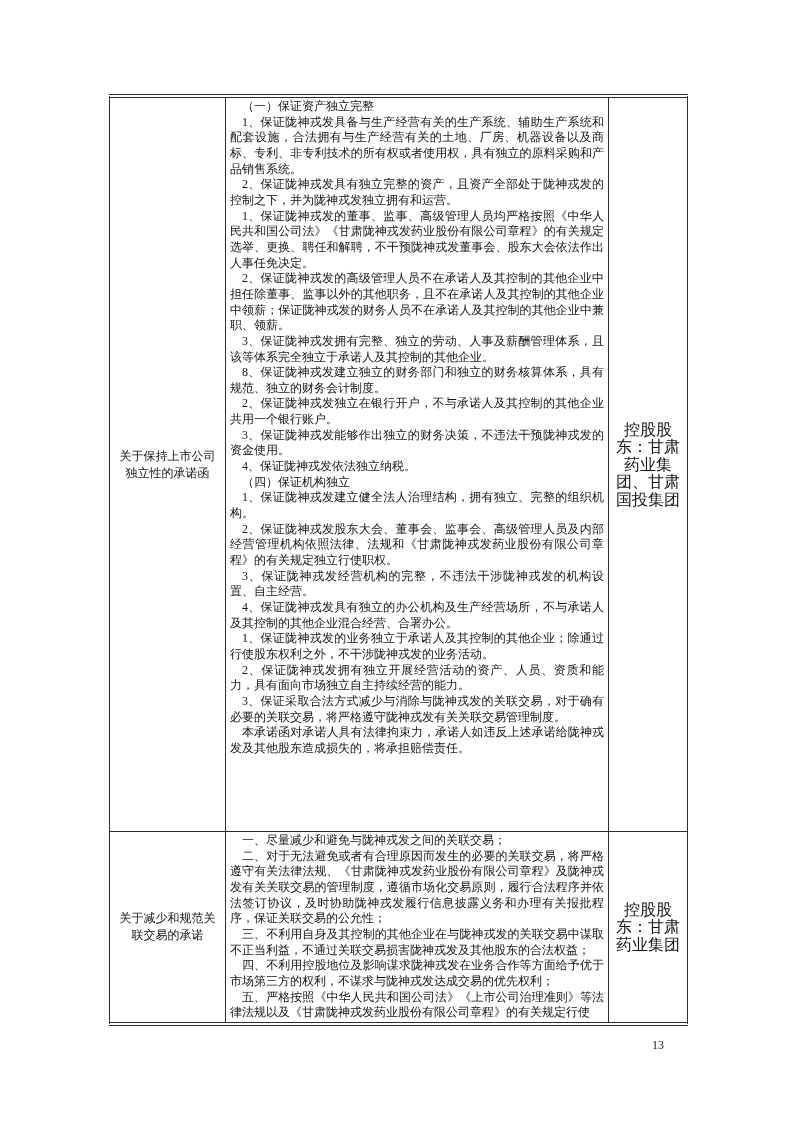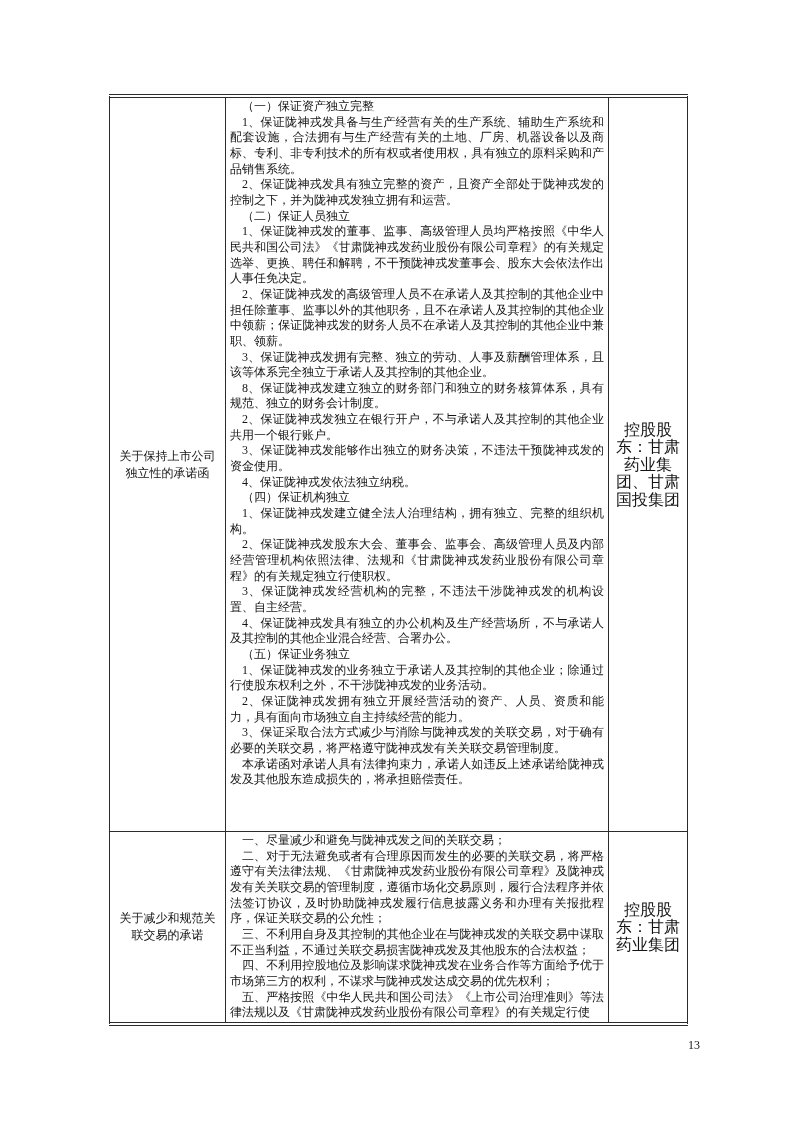--- a/index.html
+++ b/index.html
@@ -27,47 +27,45 @@
     width:384px;border-left:1px solid #2b2b2b;border-right:1px solid #2b2b2b;
     padding:1px 4px 0 4px;font-size:12px;line-height:15.65px;
     text-align:justify;text-justify:inter-ideograph;overflow:hidden;
   }
   .c-body p{margin:0;text-indent:1em;}
   .c-party{
     width:78px;display:flex;align-items:center;justify-content:center;
     text-align:center;padding:0 7px;font-size:16px;line-height:17.5px;
   }
   .page-num{
-    position:absolute;left:688px;top:1038px;font-size:12px;color:#141414;
+    position:absolute;left:652px;top:1038px;font-size:12px;color:#141414;
   }
 </style>
 </head>
 <body>
 
 <div class="doc-table" id="commitments-table">
   <div class="trow">
     <div class="cell c-title">关于保持上市公司独立性的承诺函</div>
     <div class="cell c-body">
         <p>（一）保证资产独立完整</p>
         <p>1、保证陇神戎发具备与生产经营有关的生产系统、辅助生产系统和配套设施，合法拥有与生产经营有关的土地、厂房、机器设备以及商标、专利、非专利技术的所有权或者使用权，具有独立的原料采购和产品销售系统。</p>
         <p>2、保证陇神戎发具有独立完整的资产，且资产全部处于陇神戎发的控制之下，并为陇神戎发独立拥有和运营。</p>
-        <p>（二）保证人员独立</p>
         <p>1、保证陇神戎发的董事、监事、高级管理人员均严格按照《中华人民共和国公司法》《甘肃陇神戎发药业股份有限公司章程》的有关规定选举、更换、聘任和解聘，不干预陇神戎发董事会、股东大会依法作出人事任免决定。</p>
         <p>2、保证陇神戎发的高级管理人员不在承诺人及其控制的其他企业中担任除董事、监事以外的其他职务，且不在承诺人及其控制的其他企业中领薪；保证陇神戎发的财务人员不在承诺人及其控制的其他企业中兼职、领薪。</p>
         <p>3、保证陇神戎发拥有完整、独立的劳动、人事及薪酬管理体系，且该等体系完全独立于承诺人及其控制的其他企业。</p>
         <p>8、保证陇神戎发建立独立的财务部门和独立的财务核算体系，具有规范、独立的财务会计制度。</p>
         <p>2、保证陇神戎发独立在银行开户，不与承诺人及其控制的其他企业共用一个银行账户。</p>
         <p>3、保证陇神戎发能够作出独立的财务决策，不违法干预陇神戎发的资金使用。</p>
         <p>4、保证陇神戎发依法独立纳税。</p>
         <p>（四）保证机构独立</p>
         <p>1、保证陇神戎发建立健全法人治理结构，拥有独立、完整的组织机构。</p>
         <p>2、保证陇神戎发股东大会、董事会、监事会、高级管理人员及内部经营管理机构依照法律、法规和《甘肃陇神戎发药业股份有限公司章程》的有关规定独立行使职权。</p>
         <p>3、保证陇神戎发经营机构的完整，不违法干涉陇神戎发的机构设置、自主经营。</p>
         <p>4、保证陇神戎发具有独立的办公机构及生产经营场所，不与承诺人及其控制的其他企业混合经营、合署办公。</p>
-        <p>（五）保证业务独立</p>
         <p>1、保证陇神戎发的业务独立于承诺人及其控制的其他企业；除通过行使股东权利之外，不干涉陇神戎发的业务活动。</p>
         <p>2、保证陇神戎发拥有独立开展经营活动的资产、人员、资质和能力，具有面向市场独立自主持续经营的能力。</p>
         <p>3、保证采取合法方式减少与消除与陇神戎发的关联交易，对于确有必要的关联交易，将严格遵守陇神戎发有关关联交易管理制度。</p>
         <p>本承诺函对承诺人具有法律拘束力，承诺人如违反上述承诺给陇神戎发及其他股东造成损失的，将承担赔偿责任。</p>
       </div>
     <div class="cell c-party">控股股东：甘肃药业集团、甘肃国投集团</div>
   </div>
 
   <div class="trow">
     <div class="cell c-title">关于减少和规范关联交易的承诺</div>

